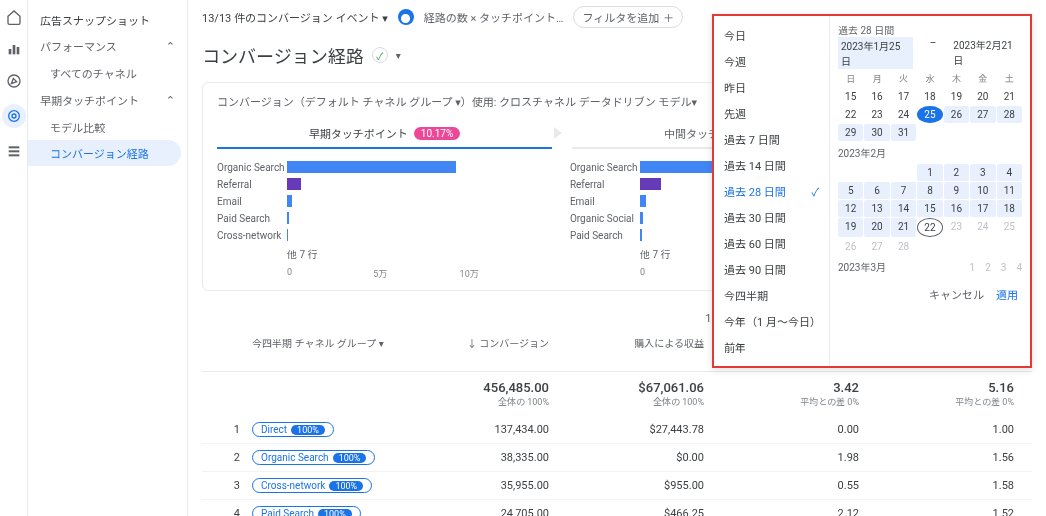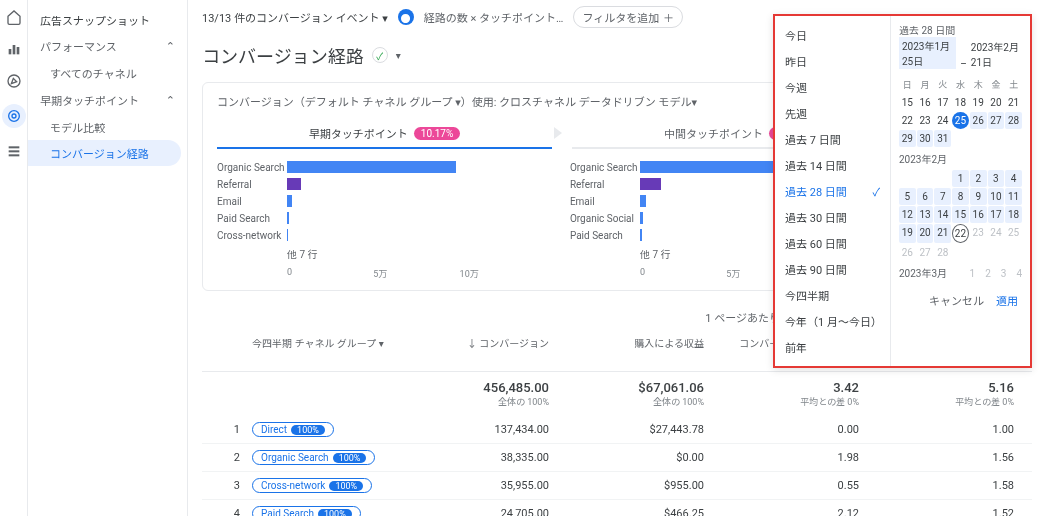--- a/index.html
+++ b/index.html
@@ -43,27 +43,27 @@
 .thead { display: flex; border-bottom: 1px solid #e8eaed; padding: 6px 0; color: #5f6368; font-size: 10px; }
 .col-idx { width: 50px; text-align: right; padding-right: 12px; }
 .col-ch { width: 160px; }
 .col-n { flex: 1; text-align: right; padding-right: 18px; }
 .trow { display: flex; align-items: center; padding: 6px 0; border-bottom: 1px solid #f1f3f4; }
 .summary { display: flex; padding: 8px 0; font-size: 11px; }
 .sum-val { font-weight: 500; font-size: 13px; }
 .sum-sub { font-size: 9px; color: #80868b; }
 .ch-pill { border: 1px solid #1a73e8; color: #1a73e8; border-radius: 12px; padding: 1px 8px; font-size: 10px; display: inline-flex; align-items: center; gap: 4px; }
 .pct-pill { background: #1a73e8; color: #fff; border-radius: 10px; padding: 0 6px; font-size: 9px; }
-.datepicker { position: absolute; top: 14px; right: 14px; width: 259px; background: #fff; border: 2px solid #e53935; box-shadow: 0 2px 8px rgba(0,0,0,.12); display: flex; font-size: 11px; z-index: 10; }
+.datepicker { position: absolute; top: 14px; right: 14px; width: 320px; background: #fff; border: 2px solid #e53935; box-shadow: 0 2px 8px rgba(0,0,0,.12); display: flex; font-size: 11px; z-index: 10; }
 .dp-presets { width: 116px; border-right: 1px solid #e8eaed; padding: 6px 0; }
 .dp-preset { padding: 5px 10px; cursor: pointer; white-space: nowrap; font-size: 11px; }
 .dp-preset.sel { color: #1a73e8; display: flex; justify-content: space-between; }
 .dp-cal { flex: 1; padding: 6px 8px; }
 .dp-range-label { font-size: 10px; color: #5f6368; }
-.dp-range { display: flex; align-items: flex-end; gap: 4px; font-size: 10px; margin-bottom: 6px; }
+.dp-range { display: flex; align-items: flex-start; gap: 17px; font-size: 10px; }
 .dp-date { background: #e8f0fe; padding: 1px 3px; }
 .cal-grid { display: grid; grid-template-columns: repeat(7, 1fr); gap: 1px; text-align: center; font-size: 10px; }
 .cal-dow { color: #80868b; padding: 3px 0; font-size: 9px; }
 .cal-day { padding: 3px 0; cursor: pointer; border-radius: 2px; }
 .cal-day.range { background: #e8f0fe; }
 .cal-day.sel { background: #1a73e8; color: #fff; border-radius: 50%; }
 .cal-day.today { border: 1px solid #5f6368; border-radius: 50%; }
 .cal-day.dim { color: #bdc1c6; }
 .cal-month { text-align: left; font-size: 10px; color: #5f6368; padding: 4px 0; }
 .dp-actions { display: flex; justify-content: flex-end; gap: 12px; padding: 6px 4px 2px; font-size: 11px; }
@@ -339,22 +339,22 @@
             <div class="col-n">$466.25</div>
             <div class="col-n">2.12</div>
             <div class="col-n">1.52</div>
   </div>
         </div>
     </div>
 
     <div class="datepicker">
       <div class="dp-presets" id="dp-presets">
           <div class="dp-preset">今日</div>
+          <div class="dp-preset">今週</div>
           <div class="dp-preset">昨日</div>
-          <div class="dp-preset">今週</div>
           <div class="dp-preset">先週</div>
           <div class="dp-preset">過去 7 日間</div>
           <div class="dp-preset">過去 14 日間</div>
           <div class="dp-preset sel">過去 28 日間<span>✓</span></div>
           <div class="dp-preset">過去 30 日間</div>
           <div class="dp-preset">過去 60 日間</div>
           <div class="dp-preset">過去 90 日間</div>
           <div class="dp-preset">今四半期</div>
           <div class="dp-preset">今年（1 月～今日）</div>
           <div class="dp-preset">前年</div>

